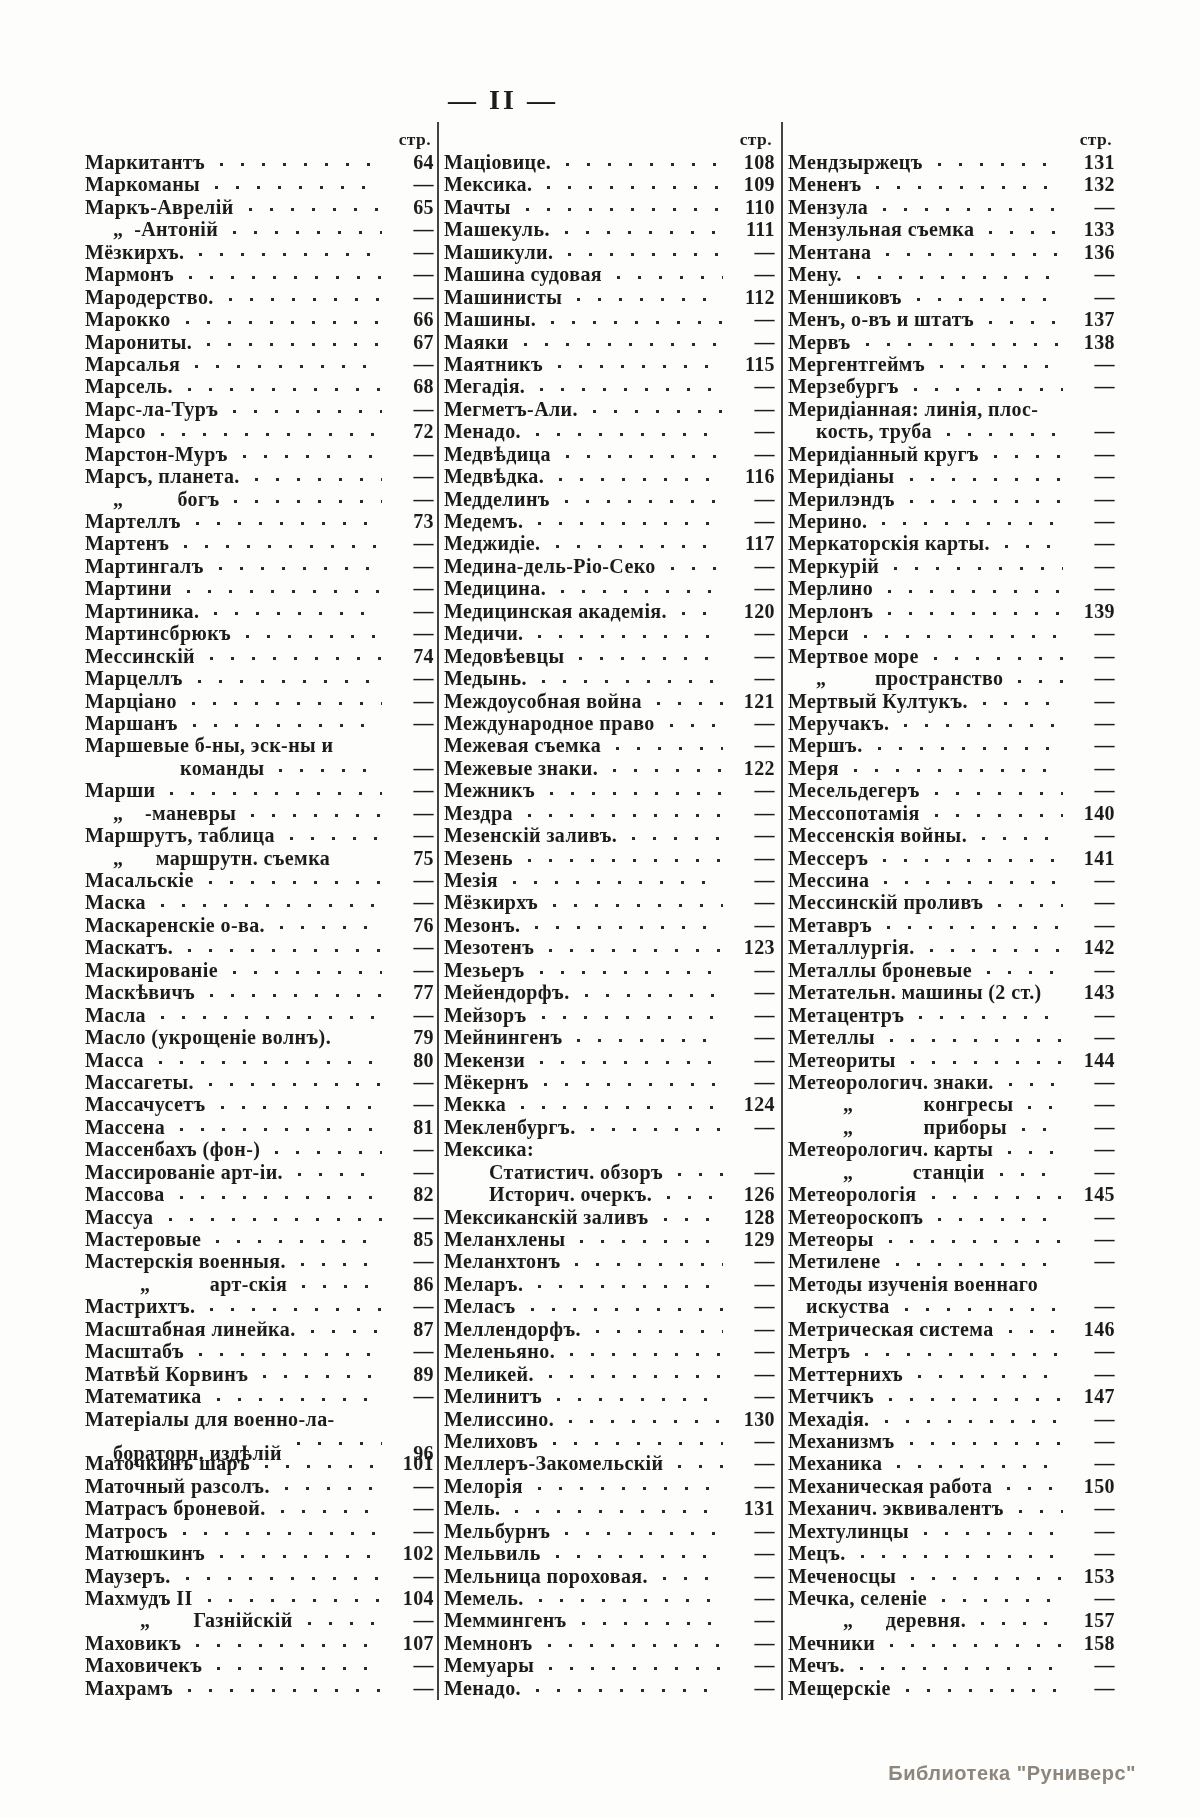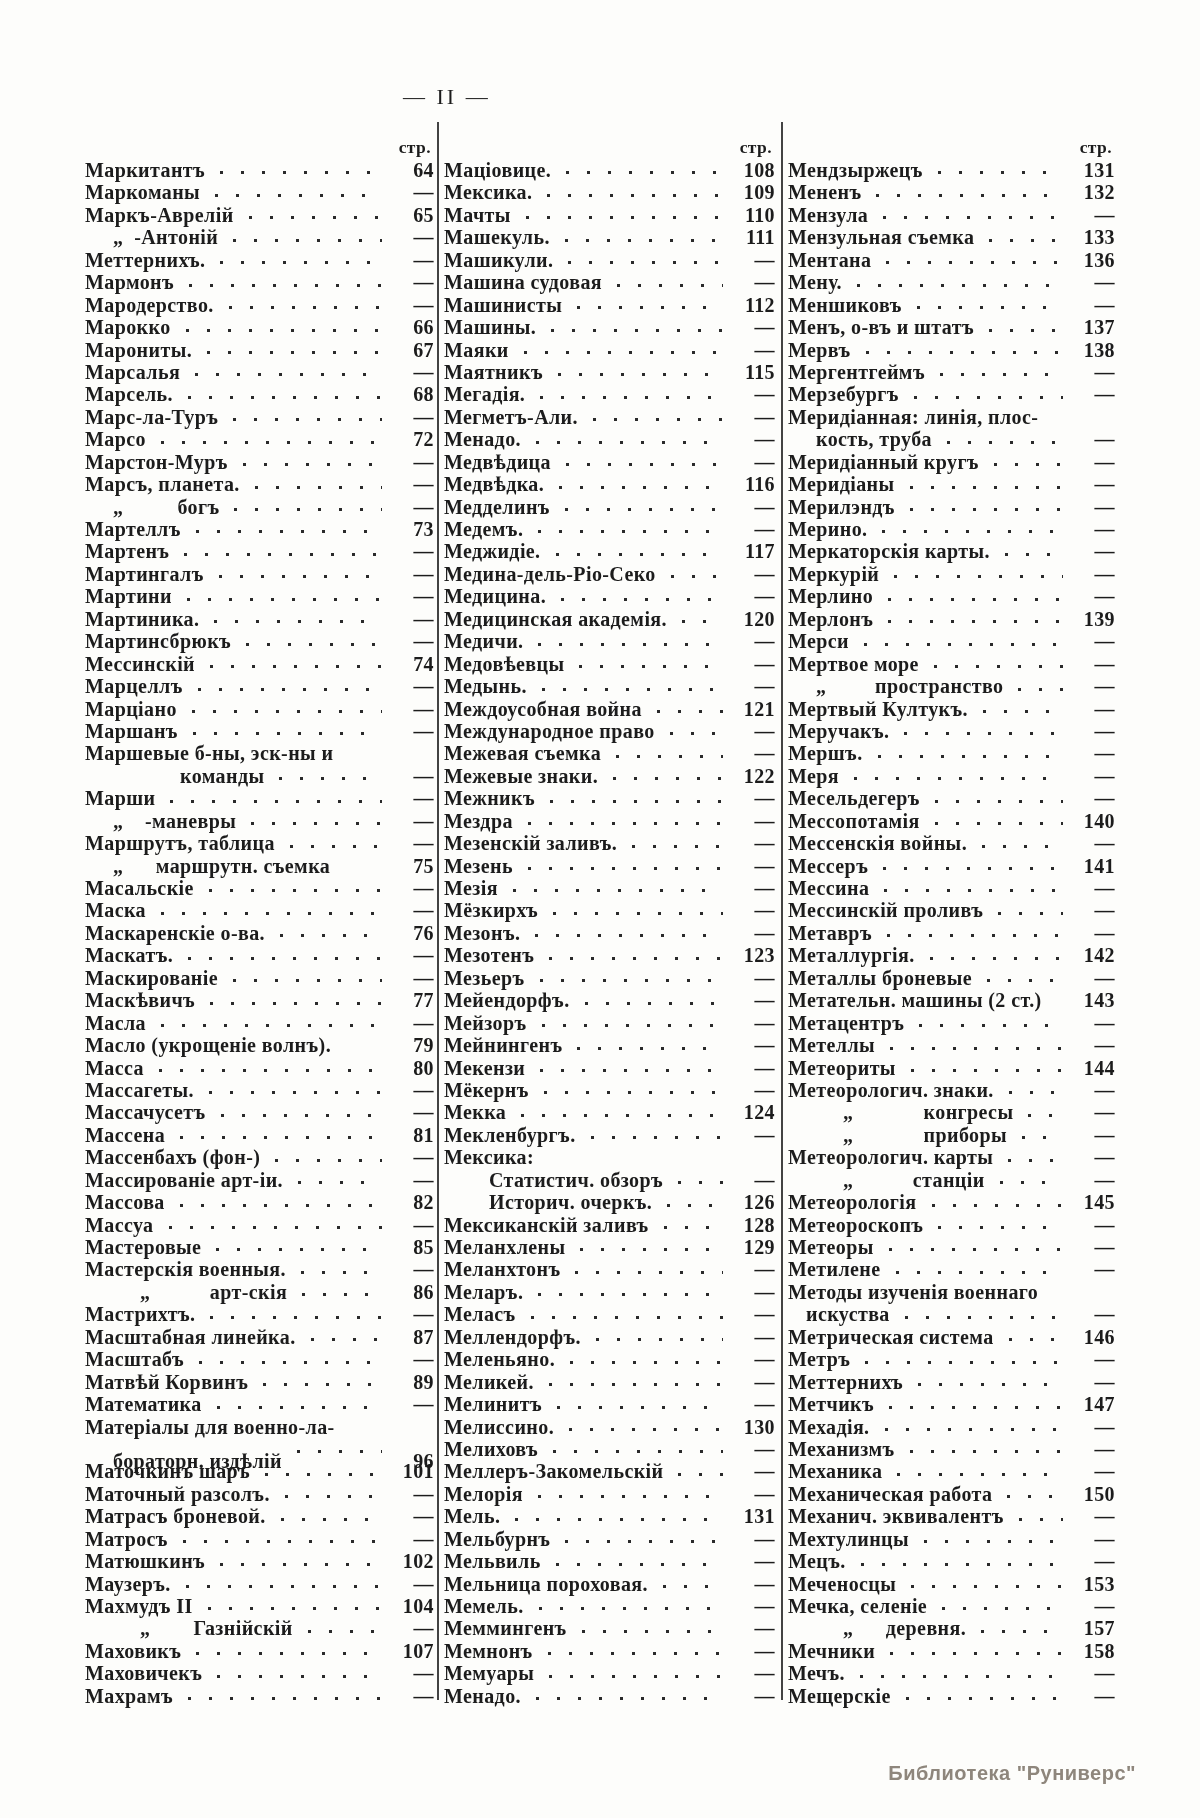--- a/index.html
+++ b/index.html
@@ -7,25 +7,25 @@
     position:relative;
     width:1200px;height:1818px;
     margin:0 auto;
     background:#fdfdfb;
     font-family:"Liberation Serif","DejaVu Serif",serif;
     color:#1c1c1c;
     overflow:hidden;
   }
   #page-header{
     position:absolute;top:84px;left:403px;width:200px;
-    text-align:left;
-    font-size:22px;font-weight:400;letter-spacing:3px;
+    text-align:center;
+    font-size:28px;font-weight:700;letter-spacing:3px;
   }
   .index-column{
-    position:absolute;top:136px;
+    position:absolute;top:128px;
     font-size:20px;font-weight:600;letter-spacing:0.4px;
   }
   #col-1{left:85px;width:349px;}
   #col-2{left:444px;width:331px;}
   #col-3{left:788px;width:327px;}
   .col-header{
     display:block;height:23px;line-height:23px;
     text-align:right;font-size:17.5px;font-weight:600;
     padding-right:3px;
   }
@@ -91,21 +91,21 @@
     <span class="pg">65</span>
   </div>
 
   <div class="row">
     <span class="entry" style="padding-left: 28px;">„  -Антоній</span>
     <span class="dots"></span>
     <span class="pg">—</span>
   </div>
 
   <div class="row">
-    <span class="entry">Меттернихъ.</span>
+    <span class="entry">Мёзкирхъ.</span>
     <span class="dots"></span>
     <span class="pg">—</span>
   </div>
 
   <div class="row">
     <span class="entry">Мармонъ</span>
     <span class="dots"></span>
     <span class="pg">—</span>
   </div>
 

